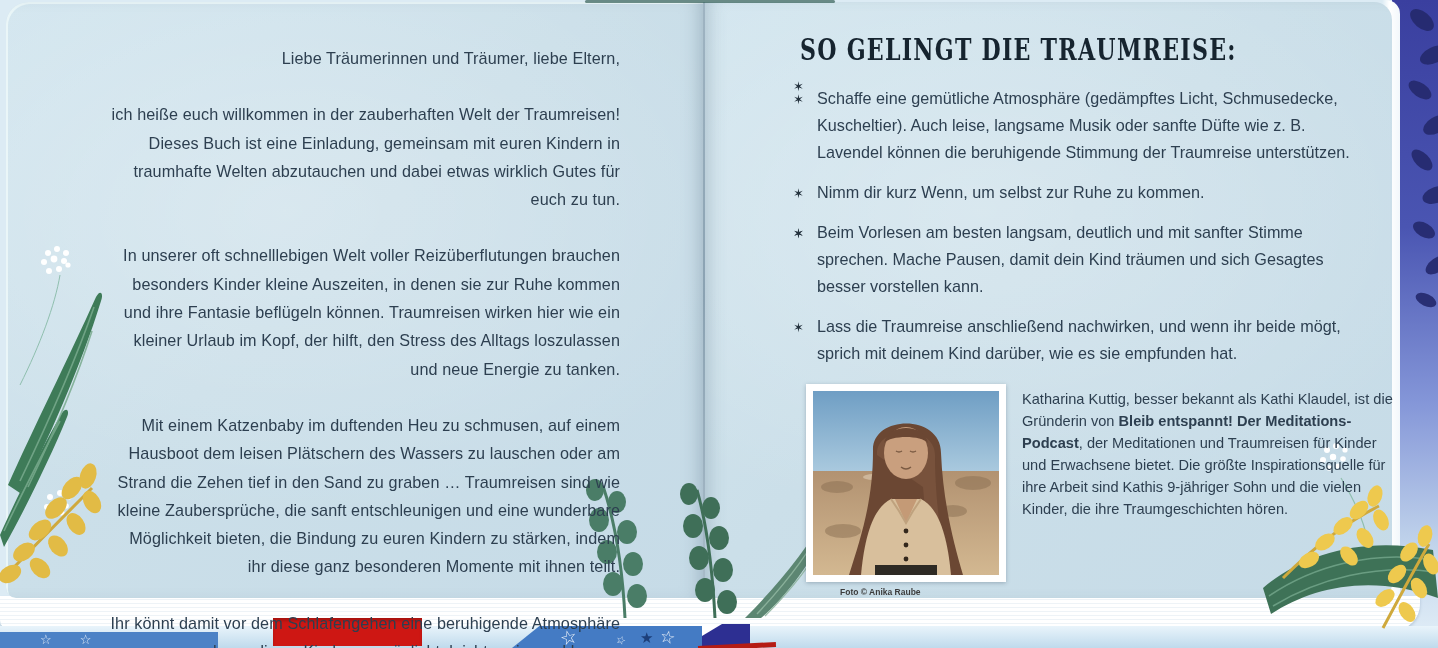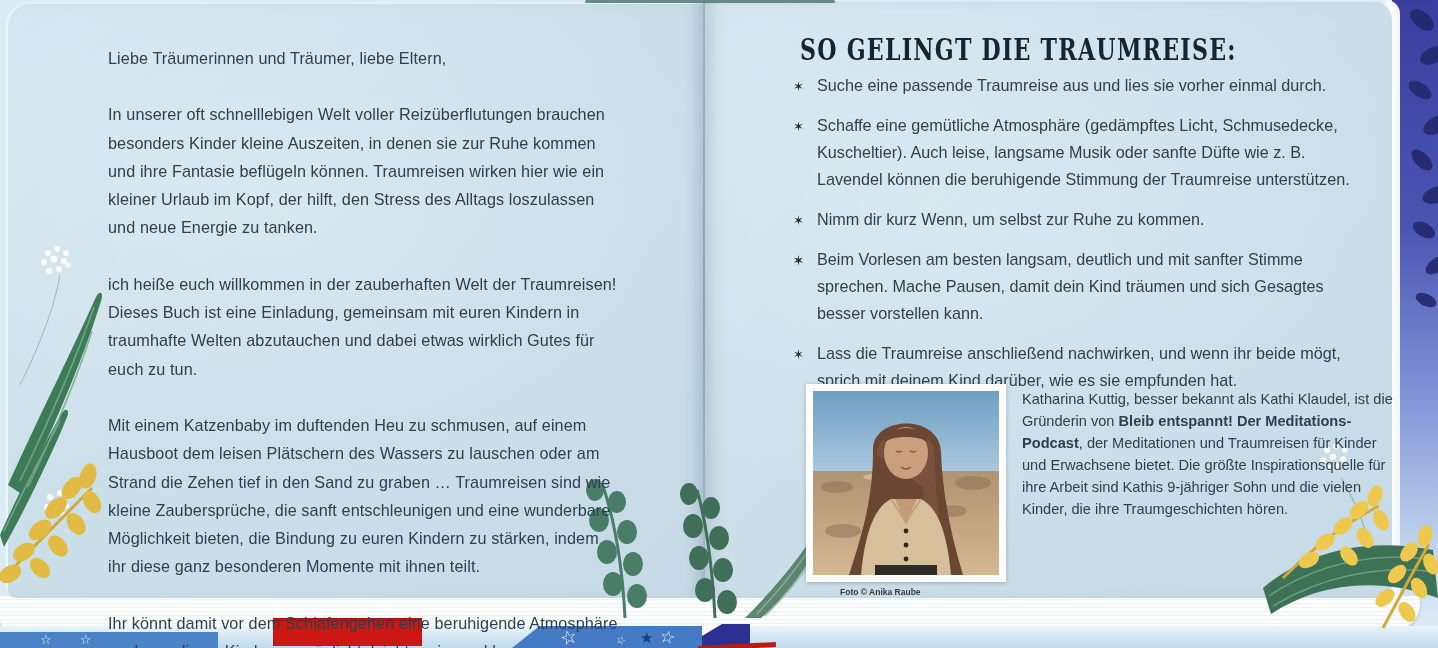--- a/index.html
+++ b/index.html
@@ -40,21 +40,21 @@
       box-shadow:inset -14px 0 18px -10px rgba(80,105,125,.35), inset 2px 2px 0 #eaf6f8;}
   .page-right{left:704px;width:688px;border-radius:0 18px 14px 0;
       box-shadow:inset 14px 0 18px -10px rgba(80,105,125,.30);}
   .gutter-line{position:absolute;left:703px;top:2px;width:2px;height:594px;
       background:linear-gradient(180deg,#9fb4c2,#8aa2b2 50%,#a9bcc9);}
   .top-teal{position:absolute;left:585px;top:0;width:250px;height:3px;background:#2a564c;opacity:.65;border-radius:2px;}
 
   
   .letter{position:absolute;left:108px;top:44px;width:512px;color:#2d3f50;
       font-size:16.2px;line-height:28.3px;letter-spacing:.1px;}
-  .letter p{margin:0 0 28px 0;}
+  .letter p{margin:0 0 28px 0;text-align:right;}
 
   
   .headline{position:absolute;left:800px;top:33px;color:#16242f;font-weight:700;
       font-family:"DejaVu Serif",serif;font-size:27px;white-space:nowrap;
       transform:scale(.82,1.08);transform-origin:left top;letter-spacing:1.5px;}
   .tips{position:absolute;left:793px;top:72px;width:560px;list-style:none;margin:0;padding:0;
       color:#2d3f50;font-size:16.2px;line-height:27px;}
   .tips li{position:relative;padding-left:24px;margin-bottom:13px;}
   .tips .star-b{position:absolute;left:0;top:1px;font-size:13px;color:#24323e;}
 
@@ -229,31 +229,31 @@
       <ellipse cx="168" cy="146" rx="7" ry="11" transform="rotate(-25 168 146)"></ellipse>
       <ellipse cx="134" cy="156" rx="7" ry="11" transform="rotate(45 134 156)"></ellipse>
       <ellipse cx="156" cy="170" rx="7" ry="11" transform="rotate(-30 156 170)"></ellipse>
       <ellipse cx="122" cy="180" rx="7" ry="11" transform="rotate(50 122 180)"></ellipse>
       <ellipse cx="144" cy="194" rx="7" ry="11" transform="rotate(-35 144 194)"></ellipse>
     </g>
   </svg>
 
   <div class="letter">
     <p>Liebe Träumerinnen und Träumer, liebe Eltern,</p>
+    <p>ich heiße euch willkommen in der zauberhaften Welt der Traumreisen! Dieses Buch ist eine Einladung, gemeinsam mit euren Kindern in traumhafte Welten abzutauchen und dabei etwas wirklich Gutes für euch zu tun.</p>
     <p>In unserer oft schnelllebigen Welt voller Reizüberflutungen brauchen besonders Kinder kleine Auszeiten, in denen sie zur Ruhe kommen und ihre Fantasie beflügeln können. Traumreisen wirken hier wie ein kleiner Urlaub im Kopf, der hilft, den Stress des Alltags loszulassen und neue Energie zu tanken.</p>
-    <p>ich heiße euch willkommen in der zauberhaften Welt der Traumreisen! Dieses Buch ist eine Einladung, gemeinsam mit euren Kindern in traumhafte Welten abzutauchen und dabei etwas wirklich Gutes für euch zu tun.</p>
     <p>Mit einem Katzenbaby im duftenden Heu zu schmusen, auf einem Hausboot dem leisen Plätschern des Wassers zu lauschen oder am Strand die Zehen tief in den Sand zu graben … Traumreisen sind wie kleine Zaubersprüche, die sanft entschleunigen und eine wunderbare Möglichkeit bieten, die Bindung zu euren Kindern zu stärken, indem ihr diese ganz besonderen Momente mit ihnen teilt.</p>
     <p>Ihr könnt damit vor dem Schlafengehen eine beruhigende Atmosphäre zaubern, die es Kindern ermöglicht, leichter ein- und besser durchzuschlafen. Oder ihr läutet mitten am Tag eine Zeit der Ruhe und des Träumens ein. Lasst euch von den Geschichten verzaubern und träumt euch in eine andere Welt!</p>
 
   </div>
 
   <div class="headline">SO GELINGT DIE TRAUMREISE:</div>
 
   <ul class="tips">
-    <li><span class="star-b">✶</span><span>Suche eine passende Traumreise aus und lies sie vorher einmal durch.</span></li>
+    <li><span class="star-b">✶</span></li>
     <li><span class="star-b">✶</span><span>Schaffe eine gemütliche Atmosphäre (gedämpftes Licht, Schmusedecke, Kuscheltier). Auch leise, langsame Musik oder sanfte Düfte wie z. B. Lavendel können die beruhigende Stimmung der Traumreise unterstützen.</span></li>
     <li><span class="star-b">✶</span><span>Nimm dir kurz Wenn, um selbst zur Ruhe zu kommen.</span></li>
     <li><span class="star-b">✶</span></li>
     <li><span class="star-b">✶</span><span>Beim Vorlesen am besten langsam, deutlich und mit sanfter Stimme sprechen. Mache Pausen, damit dein Kind träumen und sich Gesagtes besser vorstellen kann.</span></li>
     <li><span class="star-b">✶</span><span>Lass die Traumreise anschließend nachwirken, und wenn ihr beide mögt, sprich mit deinem Kind darüber, wie es sie empfunden hat.</span></li>
   </ul>
 
   <div class="photo-frame">
     <svg width="186" height="184" viewBox="0 0 186 184">
       <defs>

